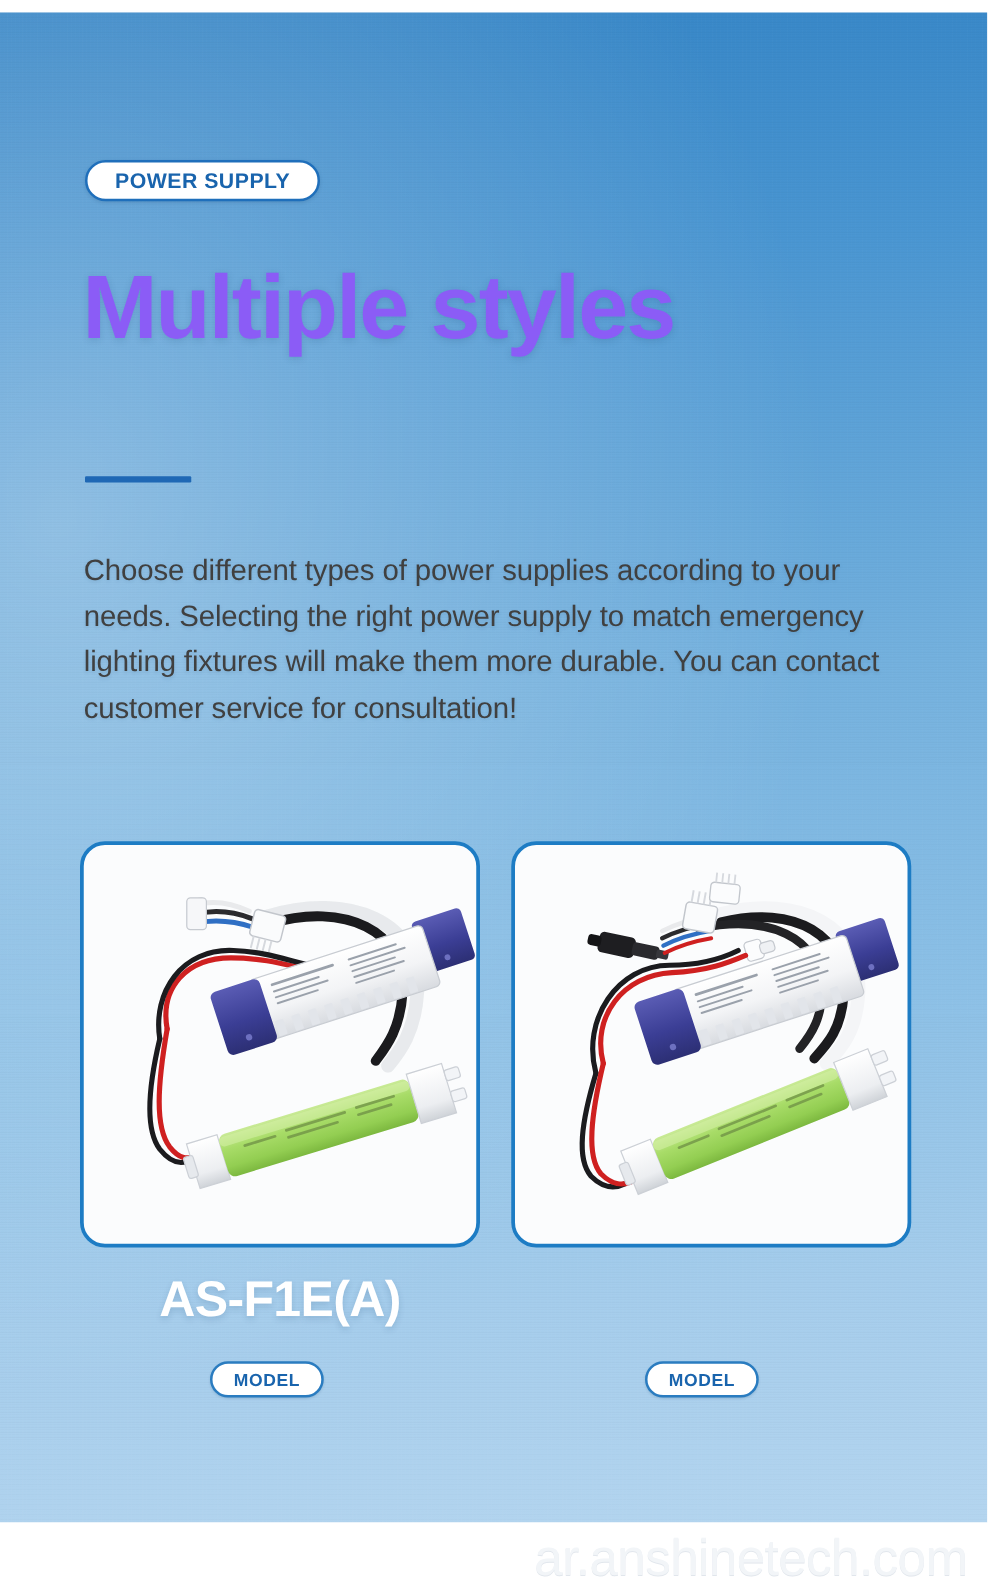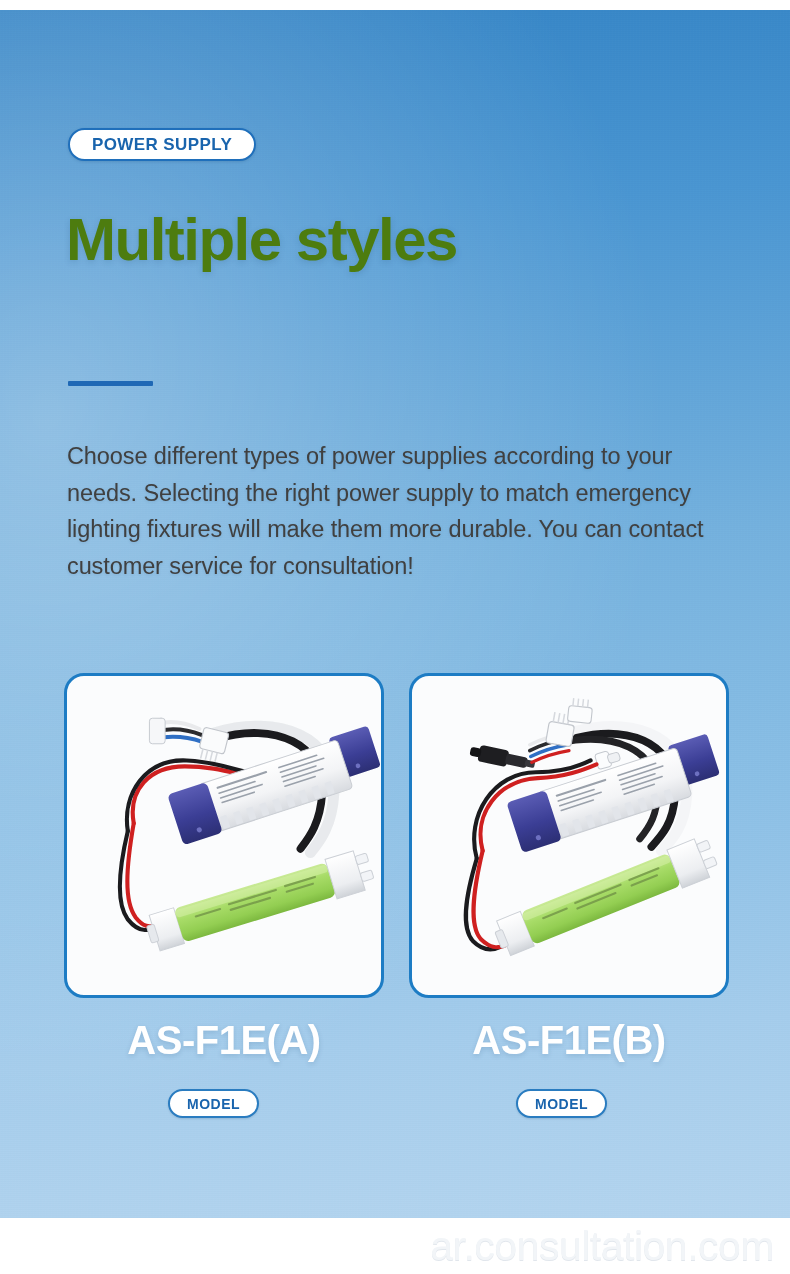--- a/index.html
+++ b/index.html
@@ -49,24 +49,24 @@
     box-shadow:0 1px 3px rgba(20,60,100,.18);
   }
   .badge-pill span {
     font-size:17px; font-weight:bold; letter-spacing:.4px;
     color:#1964ad; white-space:nowrap;
   }
 
   .headline {
     position:absolute; left:66px; top:200px;
     width:700px;
-    font-size:60px; font-weight:bold;
+    font-size:72px; font-weight:bold;
     letter-spacing:-1.5px;
     line-height:1.0;
-    color:#4d7c0f;
+    color:#8b5cf6;
     text-shadow:0 2px 6px rgba(25,70,115,.18);
     white-space:nowrap;
   }
 
   .divider {
     position:absolute; left:68px; top:371px;
     width:85px; height:5px;
     background:#1f68b5;
     border-radius:1px;
   }
@@ -397,24 +397,23 @@
                 <rect x="140" y="17" width="34" height="2.2" rx="1"></rect>
                 <rect x="140" y="23" width="30" height="2.2" rx="1"></rect>
               </g>
               <path d="M188 4 L218 4 L218 46 L188 46 Z" fill="url(#endB)" stroke="#ccd0d6" stroke-width="1"></path>
               <rect x="218" y="10" width="12" height="9" rx="2" fill="#f2f4f7" stroke="#ccd0d6" stroke-width="1"></rect>
               <rect x="218" y="28" width="12" height="9" rx="2" fill="#f2f4f7" stroke="#ccd0d6" stroke-width="1"></rect>
             </g>
           </svg>
         </div>
       </div>
-      <div class="model-name">AS-F1E(B)</div>
     </div>
     <div class="model-badge b">
       <span>MODEL</span>
     </div>
 
   </div>
 
   <div class="wm-strip"></div>
-  <div class="watermark">ar.consultation.com</div>
+  <div class="watermark">ar.anshinetech.com</div>
 
 </div>
 
 </body></html>

